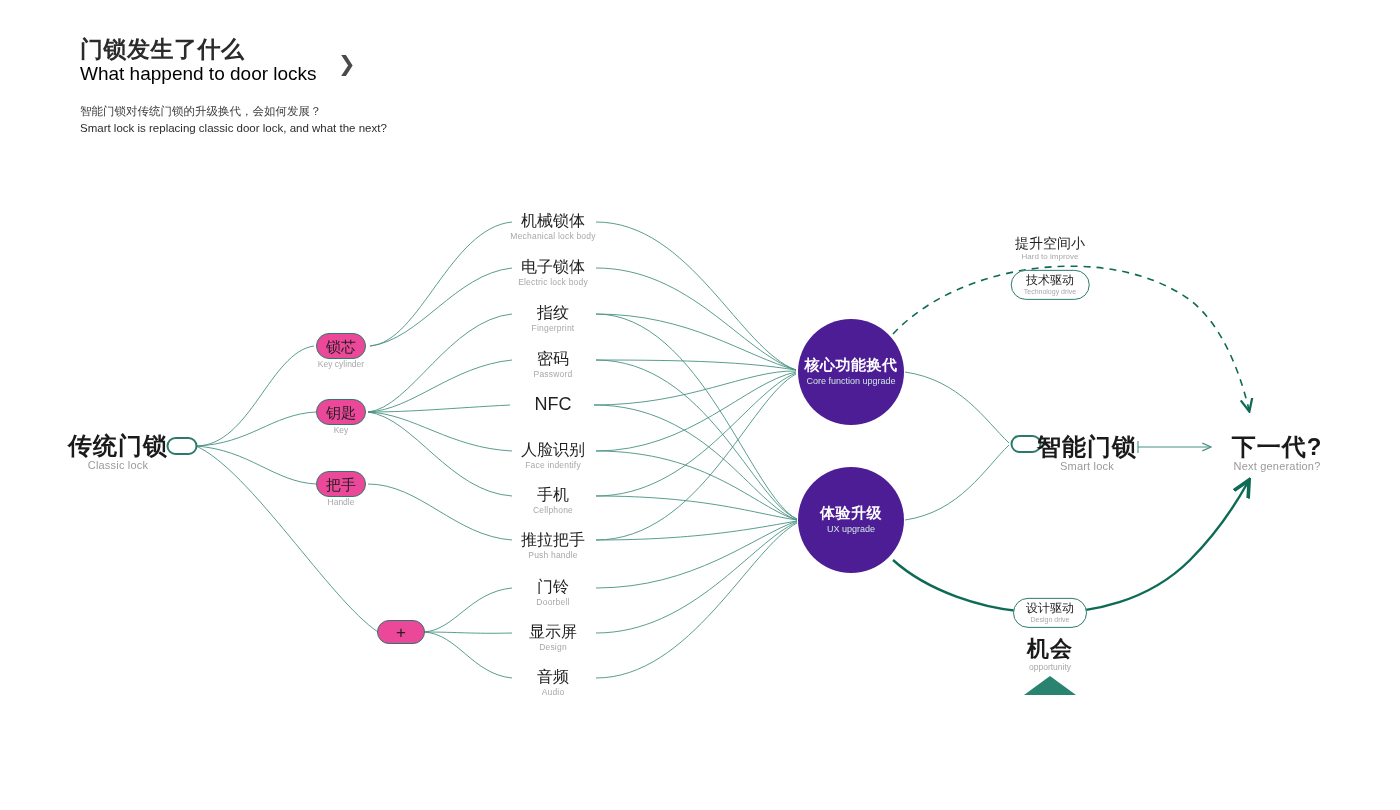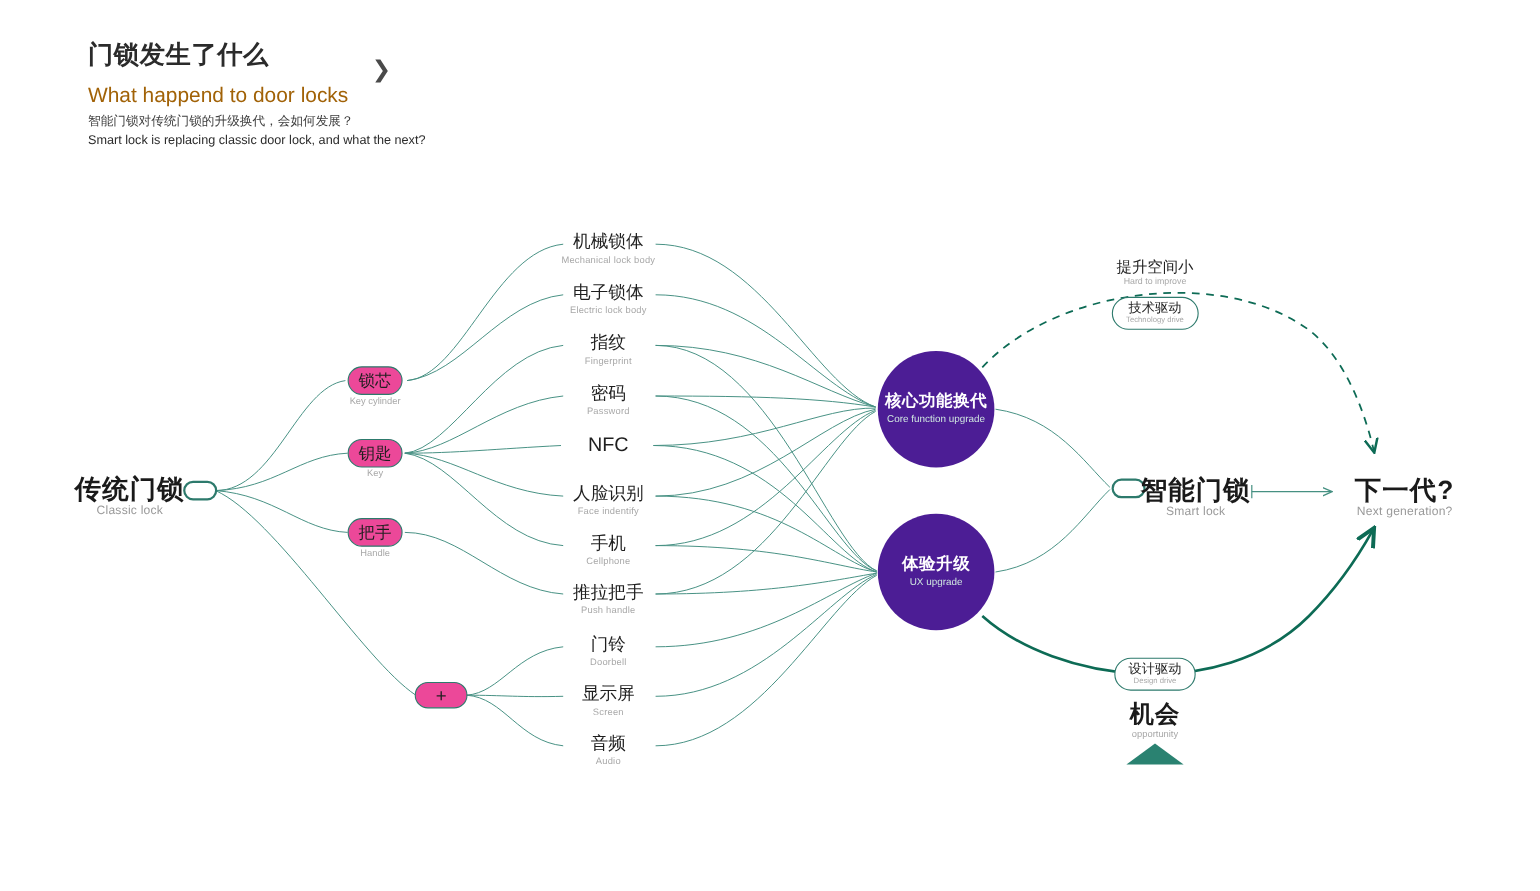--- a/index.html
+++ b/index.html
@@ -6,21 +6,21 @@
   body{
     width:1400px;height:810px;background:#ffffff;
     font-family:"Liberation Sans","DejaVu Sans",sans-serif;
     overflow:hidden;position:relative;
   }
   .stage{position:absolute;inset:0;width:1400px;height:767px;}
 
   
   .header{position:absolute;left:80px;top:36px;}
   .h-title{font-size:23px;font-weight:bold;color:#2b2b2b;letter-spacing:.5px;line-height:1.15;}
-  .h-sub{font-size:19px;color:#a16207;font-weight:400;line-height:1.25;margin-top:14px;}
+  .h-sub{font-size:19px;color:#000000;font-weight:400;line-height:1.25;margin-top:0;}
   .chevron{position:absolute;left:338px;top:53px;font-size:21px;font-weight:bold;color:#4a4a4a;line-height:1;}
   .h-desc{position:absolute;left:80px;top:103px;font-size:11.5px;color:#3d3d3d;line-height:1.45;}
   .h-desc div:nth-child(2){color:#2b2b2b;}
 
   
   svg.links{position:absolute;left:0;top:0;width:1400px;height:810px;pointer-events:none;}
 
   
   .node{position:absolute;text-align:center;transform:translate(-50%,-50%);white-space:nowrap;}
   .node .cn{font-size:16px;color:#1f1f1f;line-height:1.05;font-weight:500;}
@@ -205,21 +205,21 @@
   <div class="node" style="left:553px;top:546px;">
     <div class="cn">推拉把手</div>
     <div class="en">Push handle</div>
   </div>
   <div class="node" style="left:553px;top:593px;">
     <div class="cn">门铃</div>
     <div class="en">Doorbell</div>
   </div>
   <div class="node" style="left:553px;top:638px;">
     <div class="cn">显示屏</div>
-    <div class="en">Screen</div>
+    <div class="en">Design</div>
   </div>
   <div class="node" style="left:553px;top:683px;">
     <div class="cn">音频</div>
     <div class="en">Audio</div>
   </div>
 
   <div class="circle" style="left:851px;top:372px;">
     <div class="cn">核心功能换代</div>
     <div class="en">Core function upgrade</div>
   </div>

